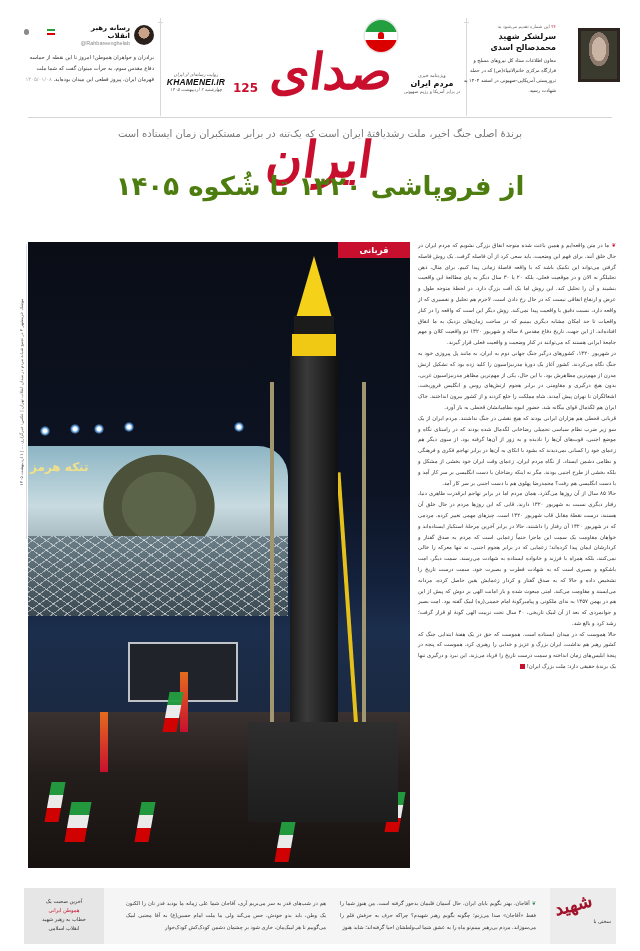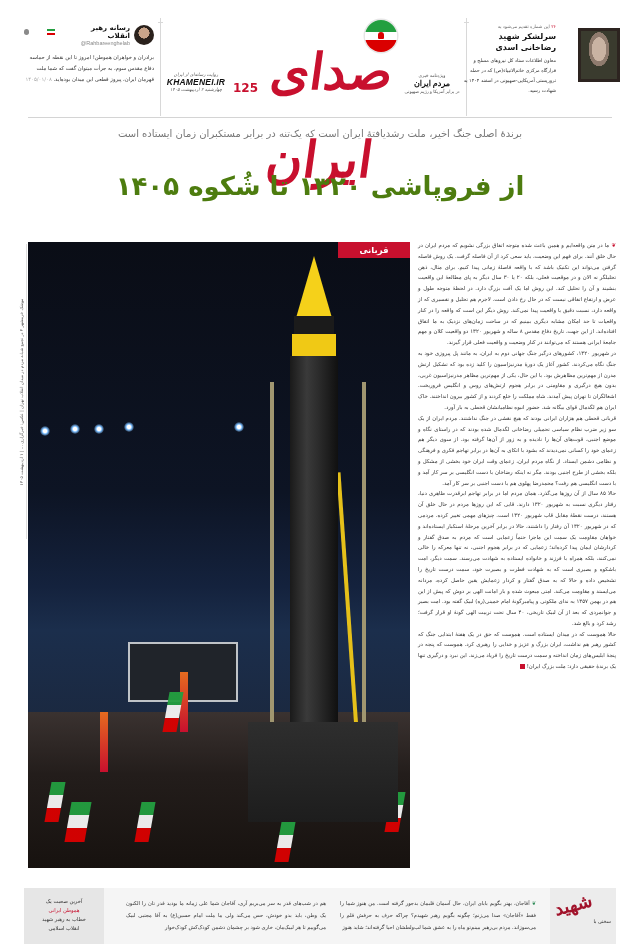--- a/index.html
+++ b/index.html
@@ -30,21 +30,21 @@
   .meta-left .site { font-family: "Liberation Sans", sans-serif; font-weight: bold; font-size: 8.5px; color: #111; letter-spacing: 0.2px; }
   .meta-left .date { font-size: 4.5px; color: #555; direction: rtl; }
 
   .issue-num { position: absolute; left: 213px; top: 63px; font-size: 12px; font-weight: bold; color: #c8102e; direction: rtl; }
 
   .logo { position: absolute; left: 232px; top: 0; width: 160px; height: 100px; }
   .logo-text { position: absolute; left: 0; top: 10px; width: 160px; height: 88px; font-family: "DejaVu Serif", serif; font-size: 50px; font-weight: bold; color: #c8102e; direction: rtl; text-align: center; line-height: 88px; letter-spacing: -4px; transform: skewX(-8deg); }
   .flag-circle { position: absolute; left: 113px; top: 2px; width: 32px; height: 32px; border-radius: 50%; overflow: hidden; box-shadow: 0 0 0 1.5px #e6e6e6; background: linear-gradient(#239f40 0 36%, #ffffff 36% 64%, #da0000 64%); }
   .flag-emblem { position: absolute; left: 13px; top: 12px; width: 6px; height: 7px; border-radius: 3px 3px 1px 1px; background: #da0000; }
 
-  .meta-right { position: absolute; left: 382px; top: 55px; width: 60px; text-align: center; direction: rtl; font-family: Liberation Serif, serif; }
+  .meta-right { position: absolute; left: 382px; top: 55px; width: 60px; text-align: center; direction: rtl; }
   .meta-right .small { font-size: 4.5px; color: #555; }
   .meta-right .big { font-size: 8px; font-weight: bold; color: #111; margin: 1px 0; }
 
   .martyr { position: absolute; left: 452px; top: 6px; width: 148px; height: 92px; }
   .martyr-photo { position: absolute; right: 0; top: 4px; width: 42px; height: 54px; background: #2d2420; padding: 3px; }
   .martyr-photo-inner { width: 100%; height: 100%; background: radial-gradient(ellipse at 50% 38%, #c9b3a3 0 28%, #8f7b6e 29% 40%, #3a3b2e 41% 100%); }
   .martyr-text { position: absolute; right: 64px; top: 0; width: 96px; direction: rtl; text-align: right; }
   .martyr-tag { font-size: 4.5px; color: #666; }
   .martyr-tag .num { color: #c8102e; }
   .martyr-title { font-size: 8px; font-weight: bold; color: #111; line-height: 11px; margin-top: 2px; }
@@ -164,21 +164,21 @@
       <div class="martyr-photo">
         <div class="martyr-photo-inner"></div>
       </div>
       <div class="martyr-text">
         <div class="martyr-tag">
           <span class="num">۲۶</span>
           <span>این شماره تقدیم می‌شود به</span>
         </div>
         <div class="martyr-title">
           <div>سرلشکر شهید</div>
-          <div>رضاخانی اسدی</div>
+          <div>محمدصالح اسدی</div>
         </div>
         <div class="martyr-desc">معاون اطلاعات ستاد کل نیروهای مسلح و قرارگاه مرکزی خاتم‌الانبیاء(ص) که در حمله تروریستی آمریکایی-صهیونی در اسفند ۱۴۰۴ به شهادت رسید.</div>
       </div>
     </div>
   </div>
 
   <div class="rule-top"></div>
 
   <div class="kicker">برندۀ اصلی جنگ اخیر، ملت رشدیافتۀ ایران است که یک‌تنه در برابر مستکبران زمان ایستاده است</div>
   <div class="headline">از فروپاشی ۱۳۲۰ تا شُکوه ۱۴۰۵</div>
@@ -189,20 +189,25 @@
   <div class="side-line"></div>
 
   <div class="photo">
     <div class="sky"></div>
     <div class="lights">
       <div class="light" style="left:12px; top:2px;"></div>
       <div class="light" style="left:42px; top:0;"></div>
       <div class="light" style="left:66px; top:0;"></div>
       <div class="light" style="left:96px; top:-2px;"></div>
       <div class="light" style="left:206px; top:-2px;"></div>
+    </div>
+    <div class="billboard">
+      <div class="soldier"></div>
+      <div class="net"></div>
+      <div class="bb-text">تنکه هرمز</div>
     </div>
     <div class="stage"></div>
     <div class="crowd"></div>
     <div class="flagv" style="left:72px; top:470px;"></div>
     <div class="flagv" style="left:152px; top:430px;"></div>
     <div class="flagp" style="left:20px; top:540px;"></div>
     <div class="flagp" style="left:40px; top:560px; width:20px;"></div>
     <div class="flagp" style="left:110px; top:560px;"></div>
     <div class="flagp" style="left:138px; top:450px;"></div>
     <div class="flagp" style="left:250px; top:580px;"></div>

